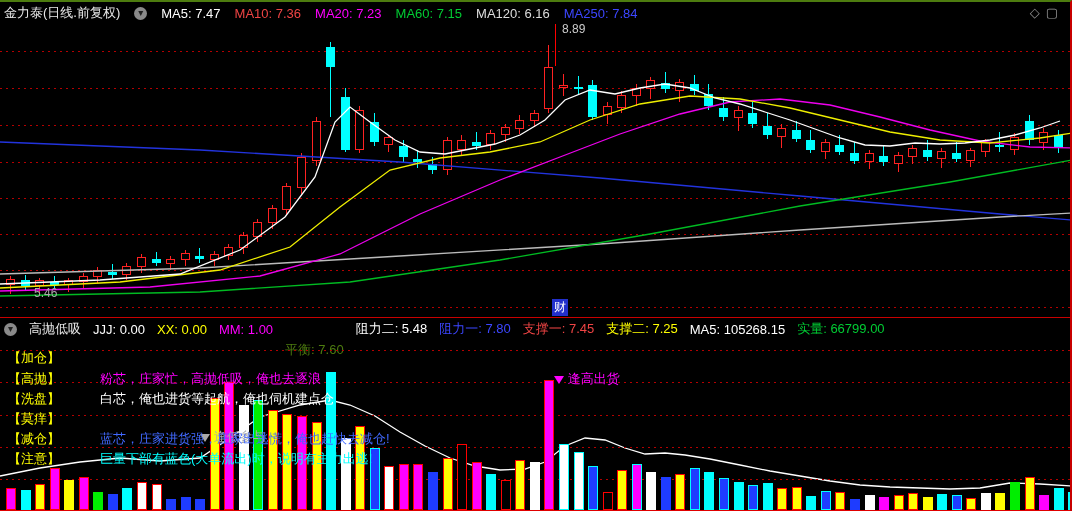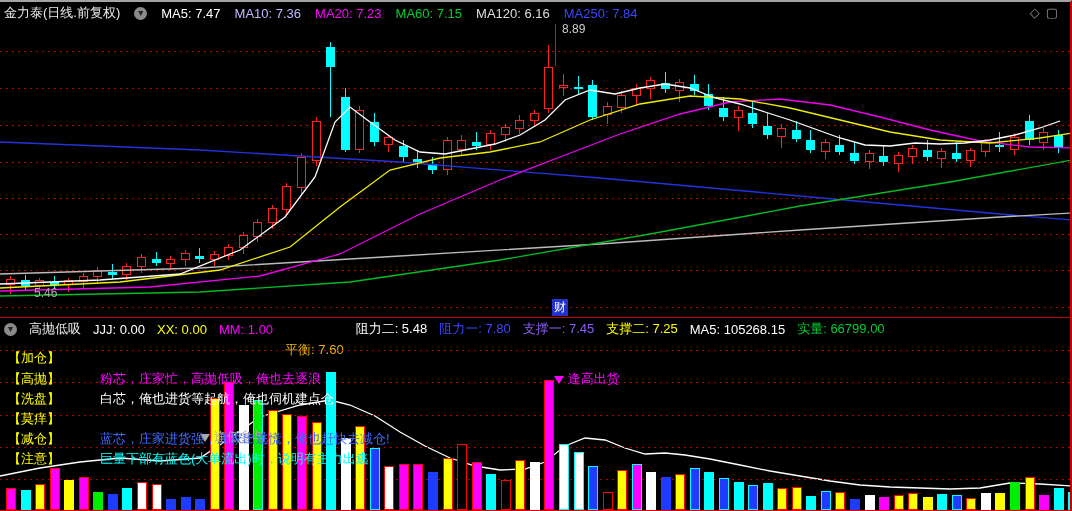--- a/index.html
+++ b/index.html
@@ -1,18 +1,18 @@
 <!DOCTYPE html>
 <html><head>
 <meta charset="utf-8">
 <style>
   html,body{margin:0;padding:0;background:#000;}
   .screen{position:relative;width:1072px;height:511px;background:#000;overflow:hidden;
           font-family:"Liberation Sans",sans-serif;box-sizing:border-box;
-          border-top:2px solid #a3a3a3;border-right:2px solid #c80000;}
+          border-top:2px solid #4d7c0f;border-right:2px solid #c80000;}
   
   .hdr{position:absolute;top:2px;left:0;height:18px;width:100%;display:flex;align-items:center;
        gap:14px;padding-left:4px;font-size:13px;white-space:nowrap;}
   .hdr .title{color:#e8e8e8;}
   .circle-ico{display:inline-block;width:13px;height:13px;border-radius:50%;background:#8a8a8a;
               color:#222;font-size:10px;line-height:12px;text-align:center;vertical-align:-2px;}
   .corner-icos{position:absolute;top:3px;right:6px;color:#9a9a9a;font-size:13px;letter-spacing:6px;}
   
   .sep{position:absolute;left:0;top:315px;width:100%;height:1px;background:#c80000;}
   .ind-hdr{position:absolute;top:318px;left:0;height:18px;width:100%;display:flex;align-items:center;
@@ -36,21 +36,21 @@
 </style>
 </head>
 <body>
 
 <div class="screen">
 
   <div class="hdr">
     <span class="title">金力泰(日线.前复权)</span>
     <span class="circle-ico">▾</span>
     <span style="color: rgb(255, 255, 255);">MA5: 7.47</span>
-    <span style="color: #c4b5fd;">MA10: 7.36</span>
+    <span style="color: #ef4444;">MA10: 7.36</span>
     <span style="color: rgb(255, 0, 255);">MA20: 7.23</span>
     <span style="color: rgb(0, 204, 51);">MA60: 7.15</span>
     <span style="color: rgb(221, 221, 221);">MA120: 6.16</span>
     <span style="color: rgb(60, 70, 255);">MA250: 7.84</span>
   </div>
   <div class="corner-icos"><span>◇</span><span>▢</span></div>
 
   <div id="price-panel">
       <div class="gridline" style="top: 49px;"></div>
       <div class="gridline" style="top: 86px;"></div>
@@ -222,24 +222,24 @@
   <div class="ann" style="left:34px;top:284px;color:#aaaaaa;">5.46</div>
   <div class="flag">财</div>
 
   <div class="sep"></div>
   <div class="ind-hdr">
     <span class="circle-ico">▾</span>
     <span style="color:#e8e8e8;">高抛低吸</span>
     <span style="color: rgb(255, 255, 255);">JJJ: 0.00</span>
     <span style="color: rgb(255, 255, 0);">XX: 0.00</span>
     <span style="color: rgb(255, 0, 255);">MM: 1.00</span>
-    <span style="color: #eab308; margin-top: 41px;">平衡: 7.60</span>
+    <span style="color: #4d7c0f; margin-top: 41px;">平衡: 7.60</span>
     <span style="color: rgb(255, 255, 255);">阻力二: 5.48</span>
     <span style="color: rgb(60, 70, 255);">阻力一: 7.80</span>
-    <span style="color: #8b5cf6;">支撑一: 7.45</span>
+    <span style="color: #ef4444;">支撑一: 7.45</span>
     <span style="color: rgb(255, 255, 0);">支撑二: 7.25</span>
     <span style="color: rgb(255, 255, 255);">MA5: 105268.15</span>
     <span style="color: rgb(0, 204, 51);">实量: 66799.00</span>
   </div>
 
   <div id="volume-panel">
       <div class="gridline" style="top: 348px;"></div>
       <div class="gridline" style="top: 380px;"></div>
       <div class="gridline" style="top: 413px;"></div>
       <div class="gridline" style="top: 445px;"></div>

